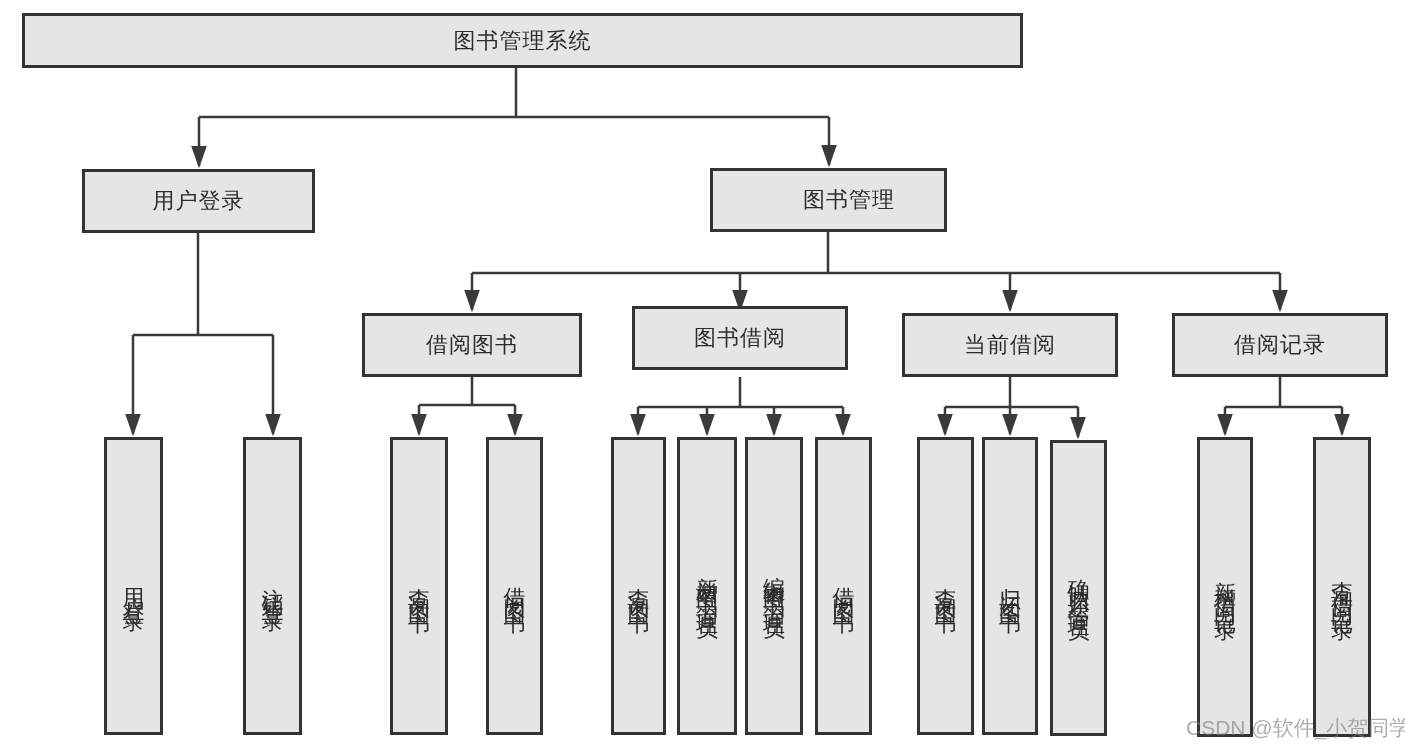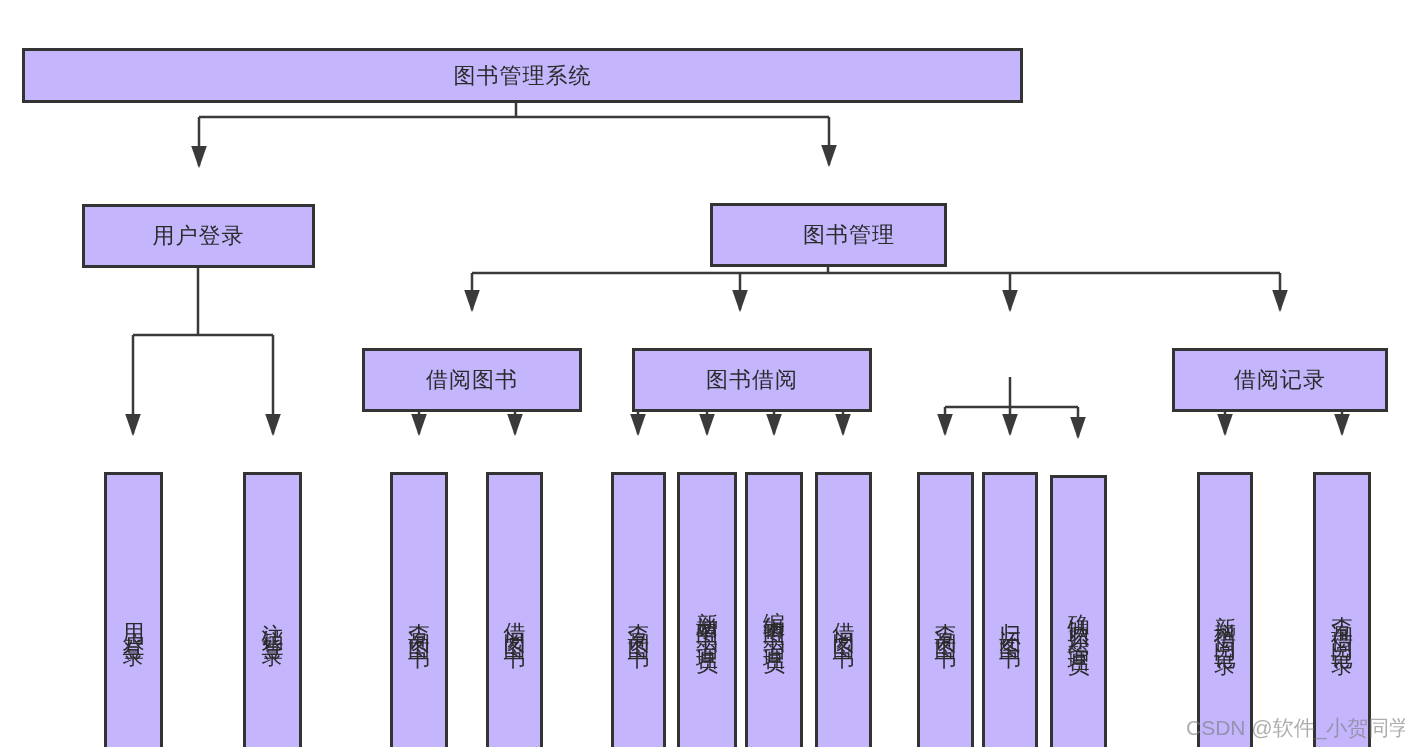--- a/index.html
+++ b/index.html
@@ -13,26 +13,25 @@
   }
   #wires {
     position: absolute;
     left: 0; top: 0;
     width: 1405px; height: 747px;
   }
   .box {
     position: absolute;
     box-sizing: border-box;
     border: 3px solid #333333;
-    background: #c4b5fd;
+    background: #e5e5e5;
     display: flex;
     align-items: center;
     justify-content: center;
     color: #2b2b2b;
-    margin-top: 35px;
   }
   .hbox { font-size: 22px; letter-spacing: 1px; }
   .vbox { font-size: 22px; }
   .vtext {
     display: block;
     writing-mode: vertical-lr;
     -webkit-writing-mode: vertical-lr;
     text-orientation: mixed;
     -webkit-text-orientation: mixed;
     letter-spacing: 8px;
@@ -102,21 +101,22 @@
       <path d="M1342,407 L1342,434" marker-end="url(#arw)"></path>
     </g>
   </svg>
 
   <div class="box hbox" style="left:22px; top:13px; width:1001px; height:55px;">图书管理系统</div>
 
   <div class="box hbox" style="left:82px; top:169px; width:233px; height:64px;">用户登录</div>
   <div class="box hbox" style="left:710px; top:168px; width:237px; height:64px;padding-left:41px;">图书管理</div>
 
   <div class="box hbox" style="left:362px; top:313px; width:220px; height:64px;">借阅图书</div>
-  <div class="box hbox" style="left:632px; top:313px; width:240px; height:64px;text-align:right;">图书借阅</div>
+  <div class="box hbox" style="left:632px; top:306px; width:216px; height:64px;text-align:right;">图书借阅</div>
+  <div class="box hbox" style="left:902px; top:313px; width:216px; height:64px;">当前借阅</div>
   <div class="box hbox" style="left:1172px; top:313px; width:216px; height:64px;">借阅记录</div>
 
   <div class="box vbox" style="left:104px; top:437px; width:59px; height:298px;">
     <span class="vtext">用户登录</span>
   </div>
   <div class="box vbox" style="left:243px; top:437px; width:59px; height:298px;">
     <span class="vtext">注销登录</span>
   </div>
 
   <div class="box vbox" style="left:390px; top:437px; width:58px; height:298px;">

